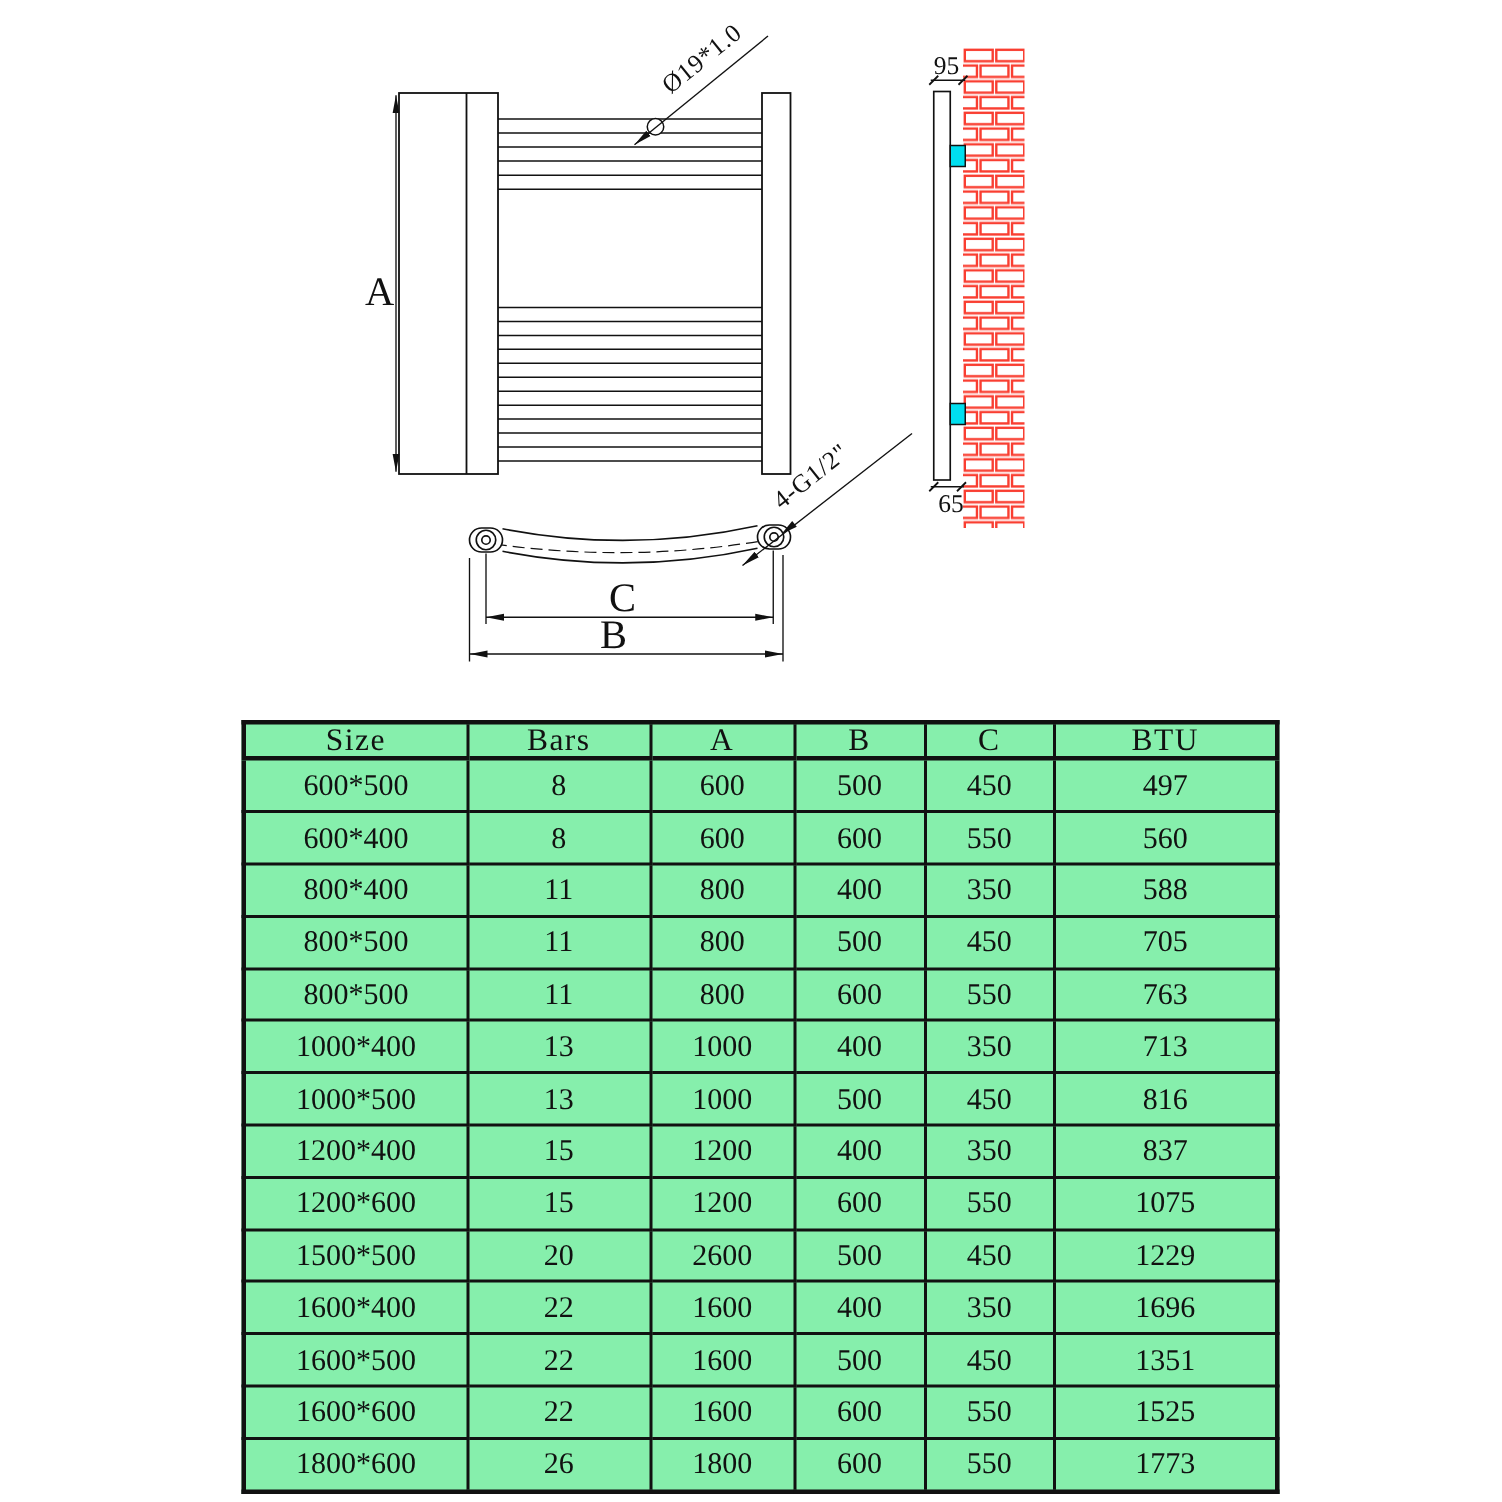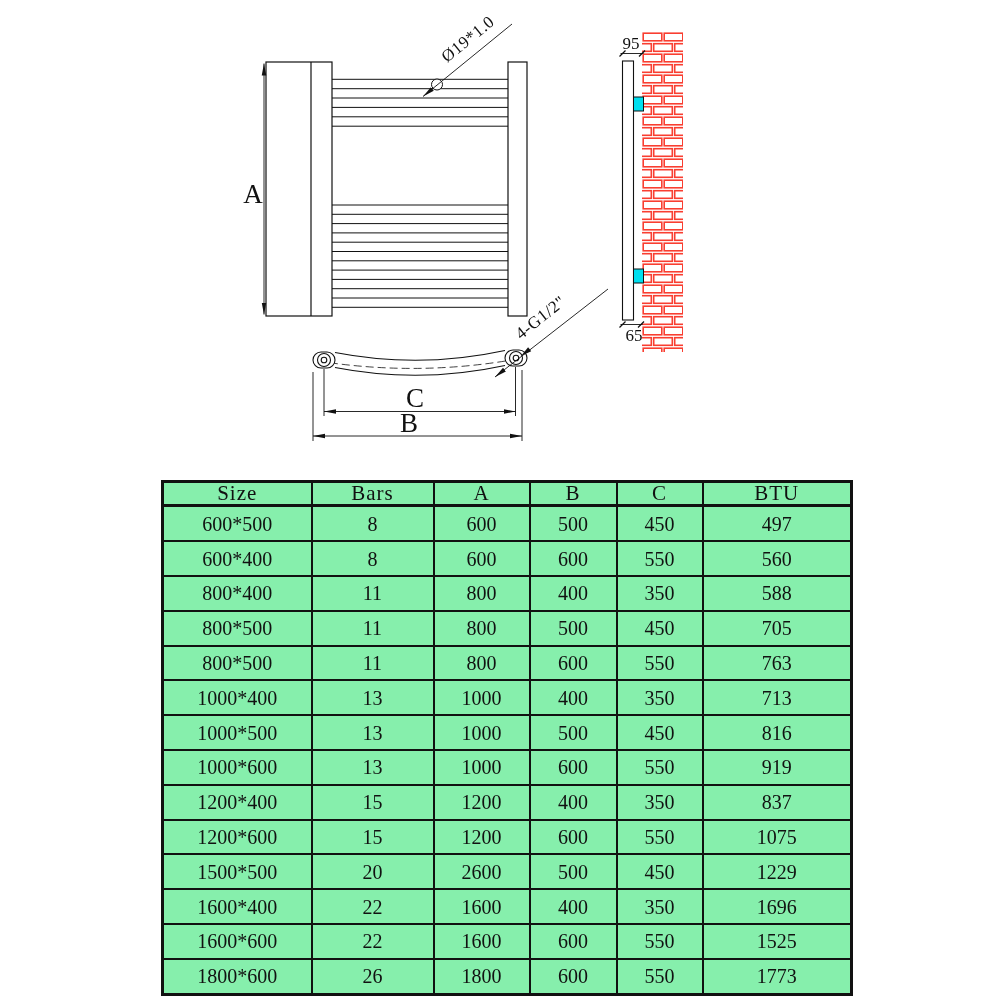--- a/index.html
+++ b/index.html
@@ -188,28 +188,20 @@
       </tr>
         <tr>
         <td>1000*500</td>
         <td>13</td>
         <td>1000</td>
         <td>500</td>
         <td>450</td>
         <td>816</td>
       </tr>
         <tr>
-        <td>1000*600</td>
-        <td>13</td>
-        <td>1000</td>
-        <td>600</td>
-        <td>550</td>
-        <td>919</td>
-      </tr>
-        <tr>
         <td>1200*400</td>
         <td>15</td>
         <td>1200</td>
         <td>400</td>
         <td>350</td>
         <td>837</td>
       </tr>
         <tr>
         <td>1200*600</td>
         <td>15</td>
@@ -228,20 +220,28 @@
       </tr>
         <tr>
         <td>1600*400</td>
         <td>22</td>
         <td>1600</td>
         <td>400</td>
         <td>350</td>
         <td>1696</td>
       </tr>
         <tr>
+        <td>1600*500</td>
+        <td>22</td>
+        <td>1600</td>
+        <td>500</td>
+        <td>450</td>
+        <td>1351</td>
+      </tr>
+        <tr>
         <td>1600*600</td>
         <td>22</td>
         <td>1600</td>
         <td>600</td>
         <td>550</td>
         <td>1525</td>
       </tr>
         <tr>
         <td>1800*600</td>
         <td>26</td>

